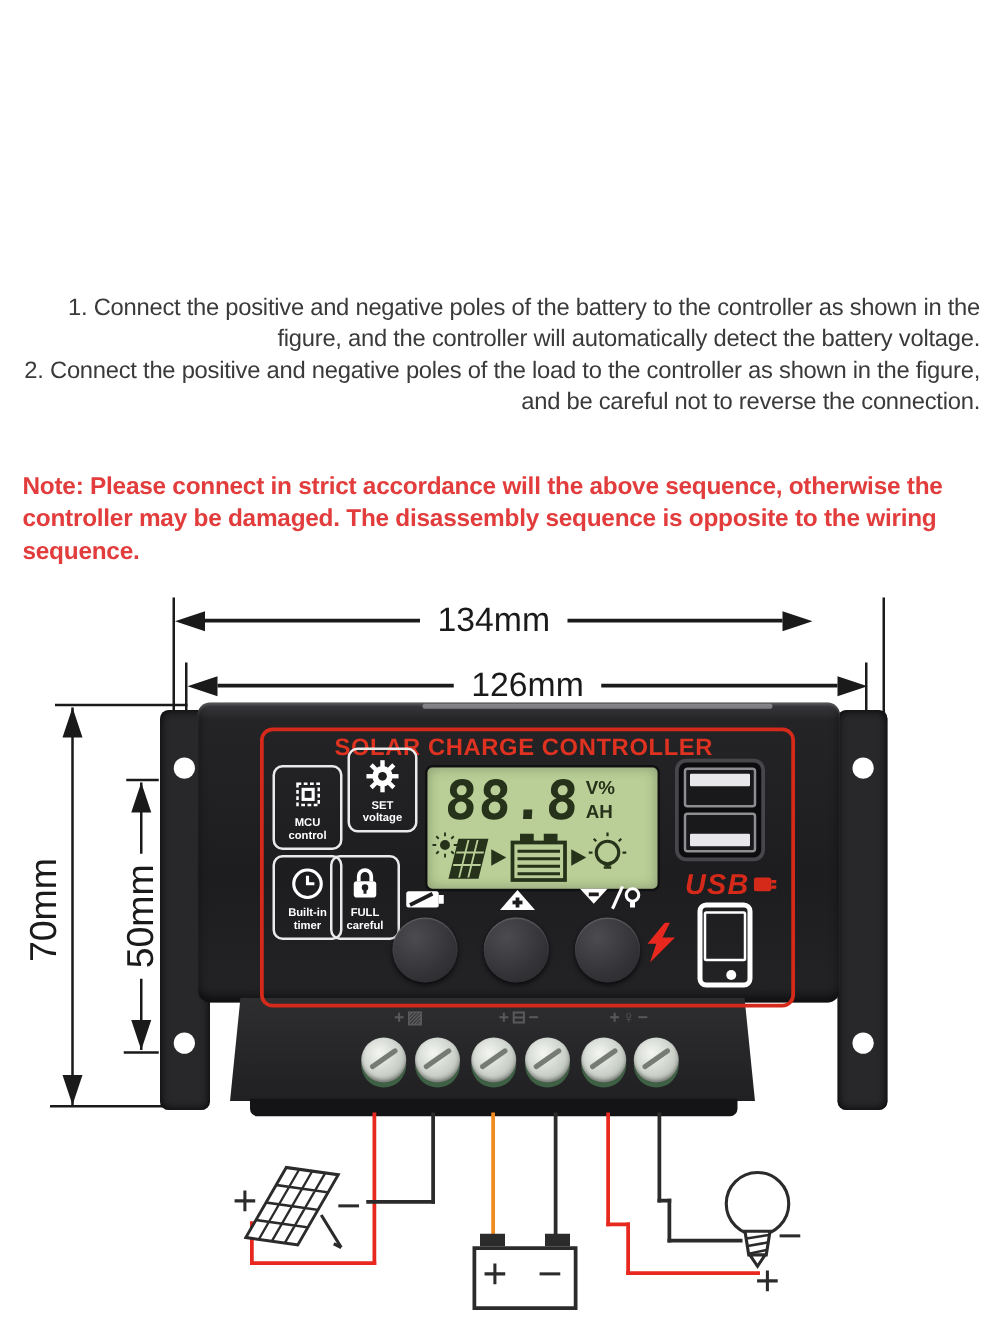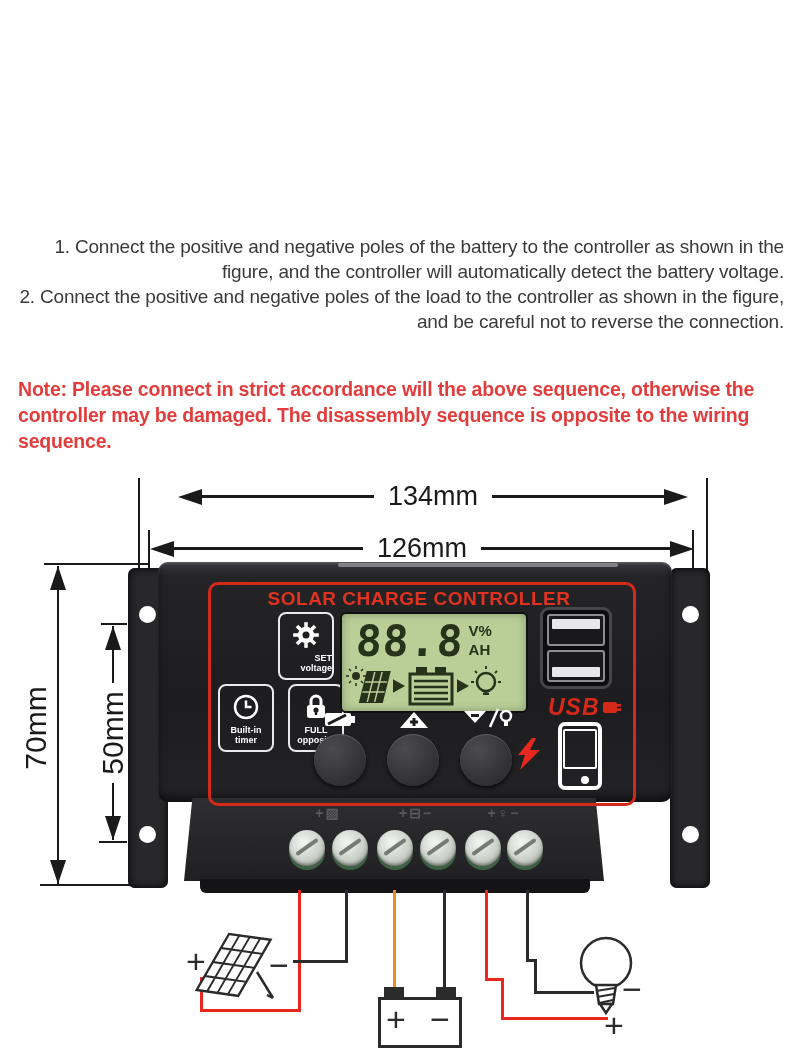--- a/index.html
+++ b/index.html
@@ -108,21 +108,21 @@
 
 <div class="page">
 
 
   <div class="instructions">
     <p>1. Connect the positive and negative poles of the battery to the controller as shown in the figure, and the controller will automatically detect the battery voltage.</p>
     <p>2. Connect the positive and negative poles of the load to the controller as shown in the figure, and be careful not to reverse the connection.</p>
   </div>
   <div class="note">Note: Please connect in strict accordance will the above sequence, otherwise the controller may be damaged. The disassembly sequence is opposite to the wiring sequence.</div>
 
-  <div class="dim-h" style="left:140px;top:481px;width:510px;margin-left:38px;">
+  <div class="dim-h" style="left:140px;top:481px;width:510px;">
     <span class="ahL"></span>
     <span class="dline"></span>
     <span class="dlabel">134mm</span>
     <span class="dline"></span>
     <span class="ahR"></span>
   </div>
   <div class="tick" style="left:138px;top:478px;width:2px;height:90px;"></div>
   <div class="tick" style="left:706px;top:478px;width:2px;height:92px;"></div>
 
   <div class="dim-h" style="left:150px;top:533px;width:544px;">
@@ -158,21 +158,33 @@
       <div class="hole" style="left:12px;top:38px;"></div>
       <div class="hole" style="left:12px;top:258px;"></div>
     </div>
 
     <div class="bodyMain"></div>
     <div class="terminalSec"></div>
     <div class="bottomBar"></div>
     <div class="redPanel"></div>
     <div class="devTitle">SOLAR CHARGE CONTROLLER</div>
 
-    <div class="fbox" style="left:150px;top:50px;text-align:right;">
+    <div class="fbox" style="left:90px;top:50px;">
+      <div class="ficon">
+        <svg width="27" height="27">
+            <rect x="5" y="5" width="17" height="17" fill="none" stroke="#fff" stroke-width="2" stroke-dasharray="3 2"></rect>
+            <rect x="9.5" y="9.5" width="8" height="8" fill="none" stroke="#fff" stroke-width="2.5"></rect>
+          </svg>
+      </div>
+      <div class="flabel">
+        <div>MCU</div>
+        <div>control</div>
+      </div>
+    </div>
+    <div class="fbox" style="left:150px;top:36px;">
       <div class="ficon">
         <svg width="28" height="28" viewBox="0 0 24 24">
           <g fill="#fff">
             <rect x="10.5" y="1" width="3" height="5"></rect>
               <rect x="10.5" y="18" width="3" height="5"></rect>
             <rect x="1" y="10.5" width="5" height="3"></rect>
               <rect x="18" y="10.5" width="5" height="3"></rect>
             <rect x="10.5" y="1" width="3" height="5" transform="rotate(45 12 12)"></rect>
             <rect x="10.5" y="18" width="3" height="5" transform="rotate(45 12 12)"></rect>
             <rect x="1" y="10.5" width="5" height="3" transform="rotate(45 12 12)"></rect>
@@ -192,32 +204,32 @@
         <svg width="28" height="28">
             <circle cx="14" cy="14" r="11" fill="none" stroke="#fff" stroke-width="2.5"></circle>
             <path d="M14 7.5 V14 H19.5" fill="none" stroke="#fff" stroke-width="2.5"></path>
           </svg>
       </div>
       <div class="flabel">
         <div>Built-in</div>
         <div>timer</div>
       </div>
     </div>
-    <div class="fbox" style="left:160px;top:122px;">
+    <div class="fbox" style="left:136px;top:122px;">
       <div class="ficon">
         <svg width="26" height="28">
             <path d="M8 12 V8 a5 5 0 0 1 10 0 V12" fill="none" stroke="#fff" stroke-width="3"></path>
             <rect x="4" y="12" width="18" height="13" rx="2.5" fill="#fff"></rect>
             <circle cx="13" cy="17" r="2.6" fill="#1d1d20"></circle>
             <rect x="11.8" y="17" width="2.4" height="5" fill="#1d1d20"></rect>
           </svg>
       </div>
       <div class="flabel">
         <div>FULL</div>
-        <div>opposite</div>
+        <div>careful</div>
       </div>
     </div>
 
     <div class="lcd">
       <div class="lcdTop">
         <span class="lcdDigits">88.8</span>
         <span class="lcdUnits">
           <div>V%</div>
           <div>AH</div>
         </span>

